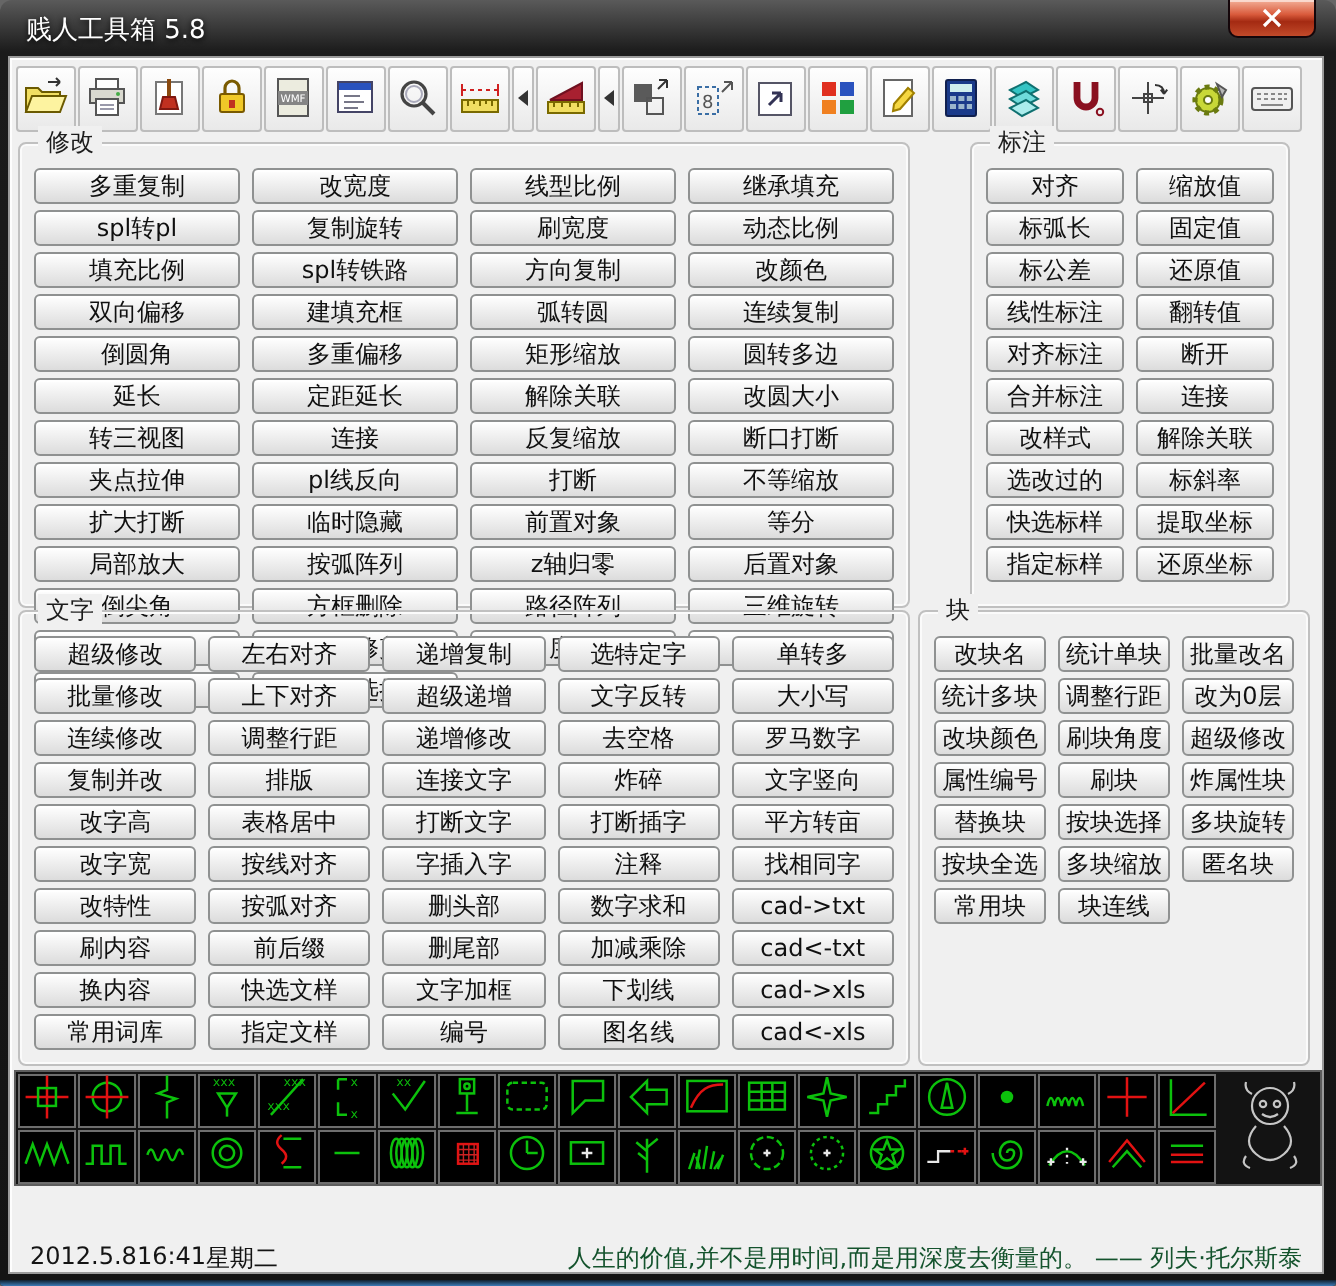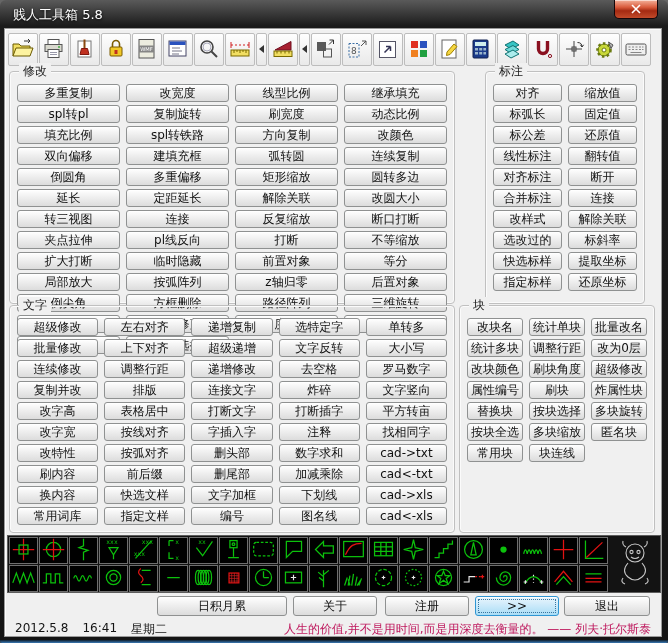--- a/index.html
+++ b/index.html
@@ -32,22 +32,22 @@
   .w{stroke:#e8e8e8;fill:none;stroke-width:1.3;}
   .gf{fill:#0cc10c;stroke:none;}
   .gt{fill:#0cc10c;font-size:7px;font-family:"DejaVu Sans Mono",monospace;}
   .mascot{flex:1;display:flex;align-items:center;justify-content:center;}
   
   .botbar{position:absolute;top:567px;left:0;width:658px;height:22px;}
   .botbar .cmd-btn{position:absolute;height:20px;line-height:17px;}
   .hl{background:linear-gradient(#eaf6fd,#cdeafa 45%,#a9ddf6);border-color:#2f96d3;outline:1px dotted #39759e;outline-offset:-4px;}
   
   .statusbar{position:absolute;top:591px;left:0;width:658px;height:18px;font-size:12px;}
-  .status-left{position:absolute;left:10px;top:1px;color:#141414;display:flex;gap:14px;}
-  .quote{position:absolute;right:12px;top:1px;color:#be185d;}
+  .status-left{position:absolute;left:10px;top:1px;color:#141414;display:flex;}
+  .quote{position:absolute;right:12px;top:1px;color:#14532d;}
 </style>
 </head>
 <body>
 
 <div id="window">
   <div class="titlebar">
     <span class="title-text">贱人工具箱 5.8</span>
     <button class="close-btn">
       <svg width="12" height="10" viewBox="0 0 12 10">
           <path d="M2 1l8 8M10 1l-8 8" stroke="#fff" stroke-width="1.6" fill="none"></path>
@@ -659,27 +659,20 @@
           <circle cx="16.5" cy="14" r="1.6"></circle>
               <circle cx="23.5" cy="14" r="1.6"></circle>
           <path d="M16 19q4 3 8 0"></path>
           <path d="M13 25q-7 8 0 14q7 6 14 0q7-6 0-14"></path>
           <path d="M8 40q-3 4 2 6M32 40q3 4-2 6"></path>
         </g>
           </svg>
       </div>
     </div>
 
-    <div class="botbar">
-        <button class="cmd-btn" style="left: 152px; width: 130px;">日积月累</button>
-        <button class="cmd-btn" style="left: 288px; width: 84px;">关于</button>
-        <button class="cmd-btn" style="left: 380px; width: 84px;">注册</button>
-        <button class="cmd-btn hl" style="left: 470px; width: 84px;">&gt;&gt;</button>
-        <button class="cmd-btn" style="left: 559px; width: 86px;">退出</button>
-      </div>
 
     <div class="statusbar">
       <span class="status-left">
         <span>2012.5.8</span>
         <span>16:41</span>
         <span>星期二</span>
       </span>
       <span class="quote">人生的价值,并不是用时间,而是用深度去衡量的。 —— 列夫·托尔斯泰</span>
     </div>
   </div>

